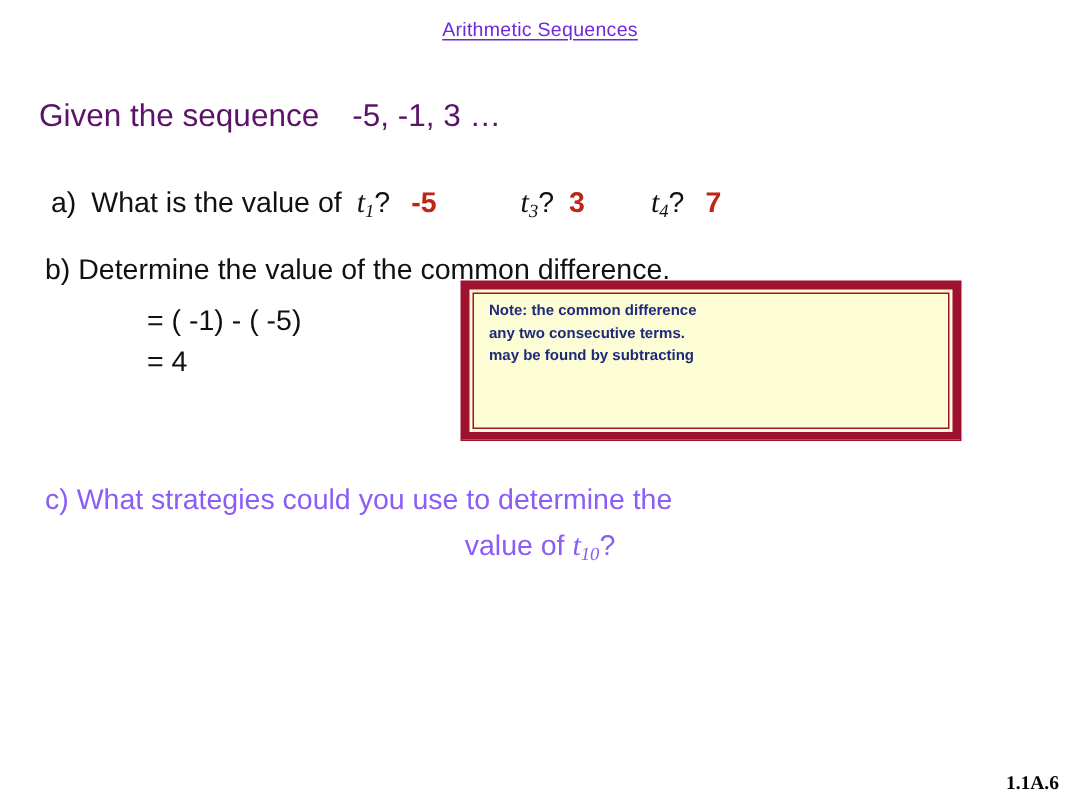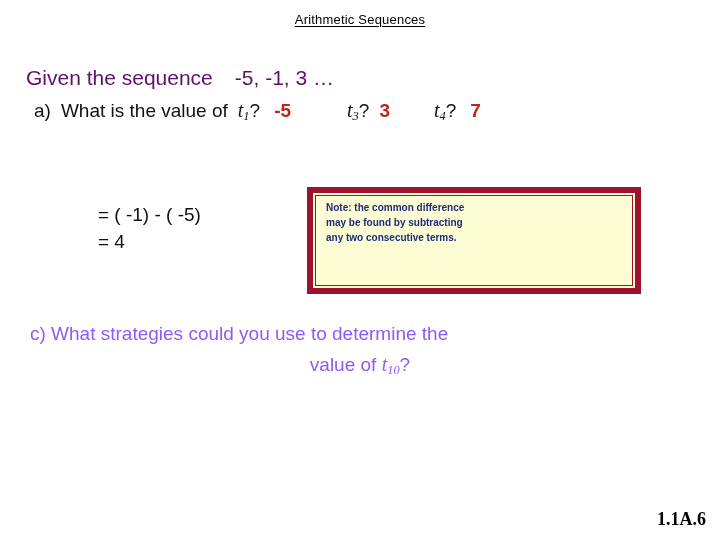--- a/index.html
+++ b/index.html
@@ -24,21 +24,21 @@
   }
 
   
   .slide-title {
     position: absolute;
     left: 0;
     top: 12px;
     width: 720px;
     text-align: center;
     font-size: 13px;
-    color: #000000;
+    color: #6d28d9;
     letter-spacing: 0.2px;
   }
   .slide-title span.ul {
     text-decoration: underline;
     text-underline-offset: 2px;
   }
 
   
   .given-line {
     position: absolute;
@@ -50,21 +50,21 @@
   }
   .given-line .seq {
     margin-left: 22px;
     color: #5b1268;
   }
 
   
   .part-a {
     position: absolute;
     left: 34px;
-    top: 99px;
+    top: 124px;
     font-size: 19px;
     color: #111111;
     white-space: nowrap;
   }
   .part-a .qtext { color: #111111; }
   .ans-red {
     color: #bf2419;
     font-weight: 600;
   }
   .gap-1 { display: inline-block; width: 14px; }
@@ -163,53 +163,54 @@
   }
   .part-c .l2 { display: block; text-align: center; }
 
   
   .footer-code {
     position: absolute;
     right: 14px;
     bottom: 10px;
     font-family: "Liberation Serif", serif;
     font-weight: bold;
-    font-size: 18px;
+    font-size: 13px;
     color: #000000;
   }
 </style>
 </head>
 <body>
 
 <div class="slide">
 
   <div class="slide-title">
     <span class="ul">Arithmetic Sequences</span>
   </div>
 
   <div class="given-line">
     <span>Given the sequence</span><span class="seq">-5, -1, 3 …</span>
   </div>
 
   <div class="part-a">
     <span class="qtext">a)</span><span class="gap-s"></span><span class="qtext">What is the value of</span><span class="gap-s"></span><span class="tvar"><span>t</span><sub>1</sub></span><span>?</span><span class="gap-1"></span><span class="ans-red">-5</span><span class="gap-2"></span><span class="tvar"><span>t</span><sub>3</sub></span><span>?</span><span class="gap-s"></span><span class="ans-red">3</span><span class="gap-3"></span><span class="tvar"><span>t</span><sub>4</sub></span><span>?</span><span class="gap-1"></span><span class="ans-red">7</span>
   </div>
 
+  <div class="part-b">b)  Determine the value of the common difference.</div>
 
   <div class="work">
     <div class="line2">= ( -1) - ( -5)</div>
     <div class="line3">= 4</div>
   </div>
 
   <div class="note-box">
     <div class="note-inner">
       <div class="note-text">
         <div>Note:  the common difference</div>
+        <div>any two consecutive terms.</div>
         <div>may be found by subtracting</div>
-        <div>any two consecutive terms.</div>
       </div>
     </div>
   </div>
 
   <div class="part-c">
     <span>c)  What strategies could you use to determine the</span>
     <span class="l2"><span>value of </span><span class="tvar"><span>t</span><sub>10</sub></span><span>?</span></span>
   </div>
 
   <div class="footer-code">1.1A.6</div>

